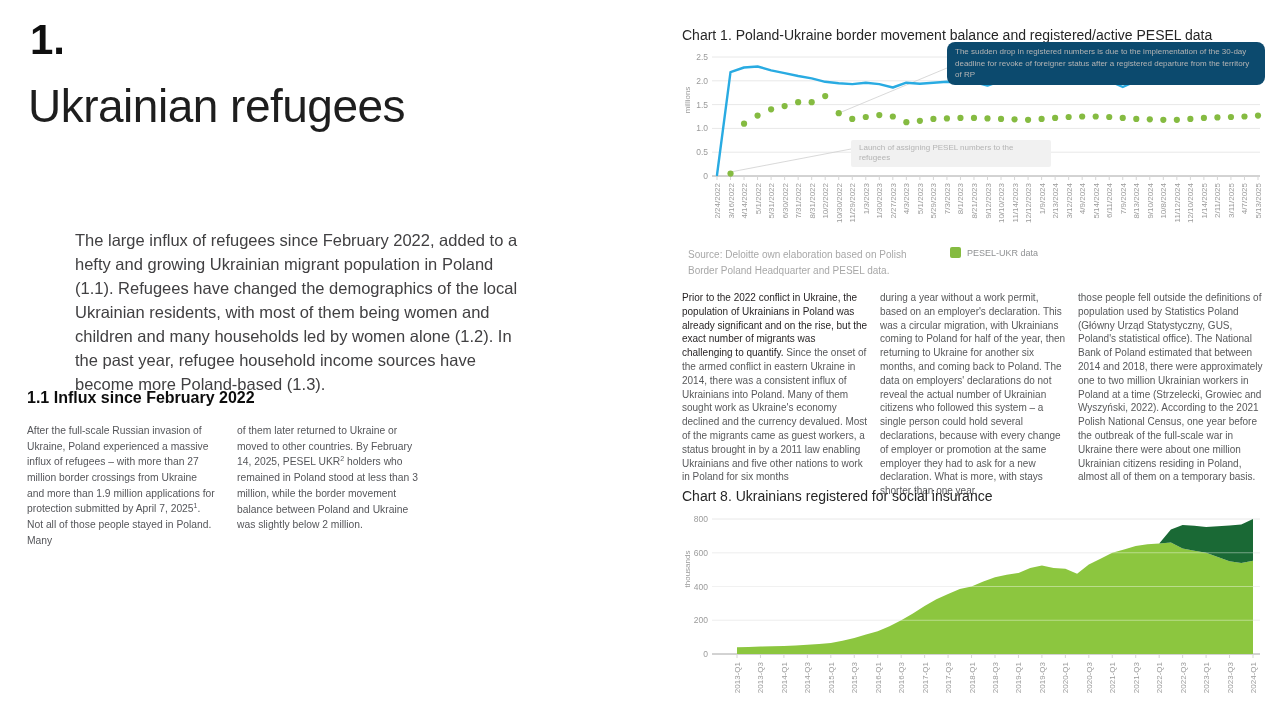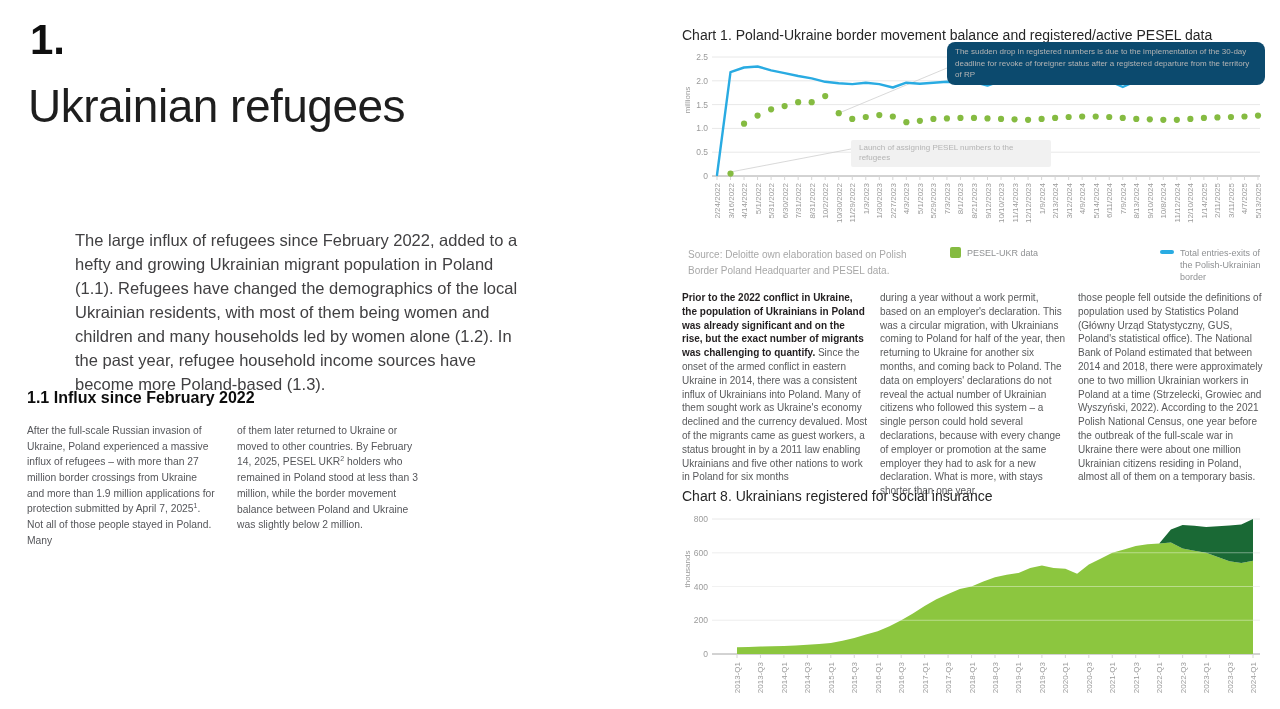--- a/index.html
+++ b/index.html
@@ -19,28 +19,28 @@
   .influx-col{width:188px;}
   sup{font-size:7px;}
 
   
   .chart-title{font-size:14px;font-weight:400;color:#262626;}
   #chart1-title{left:682px;top:27px;width:586px;}
   #chart1-svg{left:682px;top:38px;}
   #ann1{left:947px;top:42px;width:318px;background:#0c4a6e;color:#b4b4b4;font-size:8px;line-height:1.45;padding:4px 8px;box-sizing:border-box;border-radius:8px;}
   #ann2{left:851px;top:140px;width:200px;background:#f1f1f1;color:#b4b4b4;font-size:8px;line-height:1.3;padding:3px 8px;box-sizing:border-box;border-radius:2px;}
   #source1{left:682px;top:247px;width:230px;font-size:10px;color:#a8a8a8;line-height:1.55;margin-left:6px;}
-  #legend1{left:950px;top:247px;width:318px;display:flex;justify-content:space-between;gap:22px;font-size:9px;color:#8f9193;line-height:1.35;}
+  #legend1{left:950px;top:247px;width:318px;display:flex;justify-content:flex-start;gap:22px;font-size:9px;color:#8f9193;line-height:1.35;}
   .legend-item{display:flex;gap:6px;align-items:flex-start;}
   .sw-square{width:11px;height:11px;border-radius:2px;flex:none;}
   .sw-line{width:14px;height:4px;border-radius:2px;flex:none;margin-top:3px;}
   .legend-label2{width:88px;}
   #article{left:682px;top:291px;width:586px;display:flex;gap:12px;font-size:10px;line-height:1.38;color:#58595b;}
   .art-col{width:186px;}
-  .art-bold{font-weight:700;color:#231f20;margin-top:32px;}
+  .art-bold{font-weight:400;color:#231f20;margin-top:32px;}
   #chart2-title{left:682px;top:488px;width:586px;}
   #chart2-svg{left:682px;top:499px;}
   svg text{font-family:"Liberation Sans",sans-serif;fill:#9b9b9b;}
 </style>
 </head>
 <body>
 
 <div class="abs" id="chapter-num">1.</div>
 
 <div class="abs" id="page-title">
@@ -213,24 +213,20 @@
 <div class="abs" id="source1">
   <span>Source: Deloitte own elaboration based on Polish</span><br>
   <span>Border Poland Headquarter and PESEL data.</span>
 </div>
 
 <div class="abs" id="legend1">
   <div class="legend-item">
     <span class="sw-square" id="sw1" style="background: rgb(133, 187, 65);"></span>
     <span>PESEL-UKR data</span>
   </div>
-  <div class="legend-item">
-    <span class="sw-line" id="sw2" style="background: rgb(41, 171, 226);"></span>
-    <span class="legend-label2">Total entries-exits of the Polish-Ukrainian border</span>
-  </div>
 </div>
 
 <div class="abs" id="article">
   <div class="art-col"><span class="art-bold">Prior to the 2022 conflict in Ukraine, the population of Ukrainians in Poland was already significant and on the rise, but the exact number of migrants was challenging to quantify.</span><span> Since the onset of the armed conflict in eastern Ukraine in 2014, there was a consistent influx of Ukrainians into Poland. Many of them sought work as Ukraine's economy declined and the currency devalued. Most of the migrants came as guest workers, a status brought in by a 2011 law enabling Ukrainians and five other nations to work in Poland for six months</span></div>
   <div class="art-col">during a year without a work permit, based on an employer's declaration. This was a circular migration, with Ukrainians coming to Poland for half of the year, then returning to Ukraine for another six months, and coming back to Poland. The data on employers' declarations do not reveal the actual number of Ukrainian citizens who followed this system – a single person could hold several declarations, because with every change of employer or promotion at the same employer they had to ask for a new declaration. What is more, with stays shorter than one year,</div>
   <div class="art-col">those people fell outside the definitions of population used by Statistics Poland (Główny Urząd Statystyczny, GUS, Poland's statistical office). The National Bank of Poland estimated that between 2014 and 2018, there were approximately one to two million Ukrainian workers in Poland at a time (Strzelecki, Growiec and Wyszyński, 2022). According to the 2021 Polish National Census, one year before the outbreak of the full-scale war in Ukraine there were about one million Ukrainian citizens residing in Poland, almost all of them on a temporary basis.</div>
 </div>
 
 <div class="abs chart-title" id="chart2-title">Chart 8. Ukrainians registered for social insurance</div>
 

